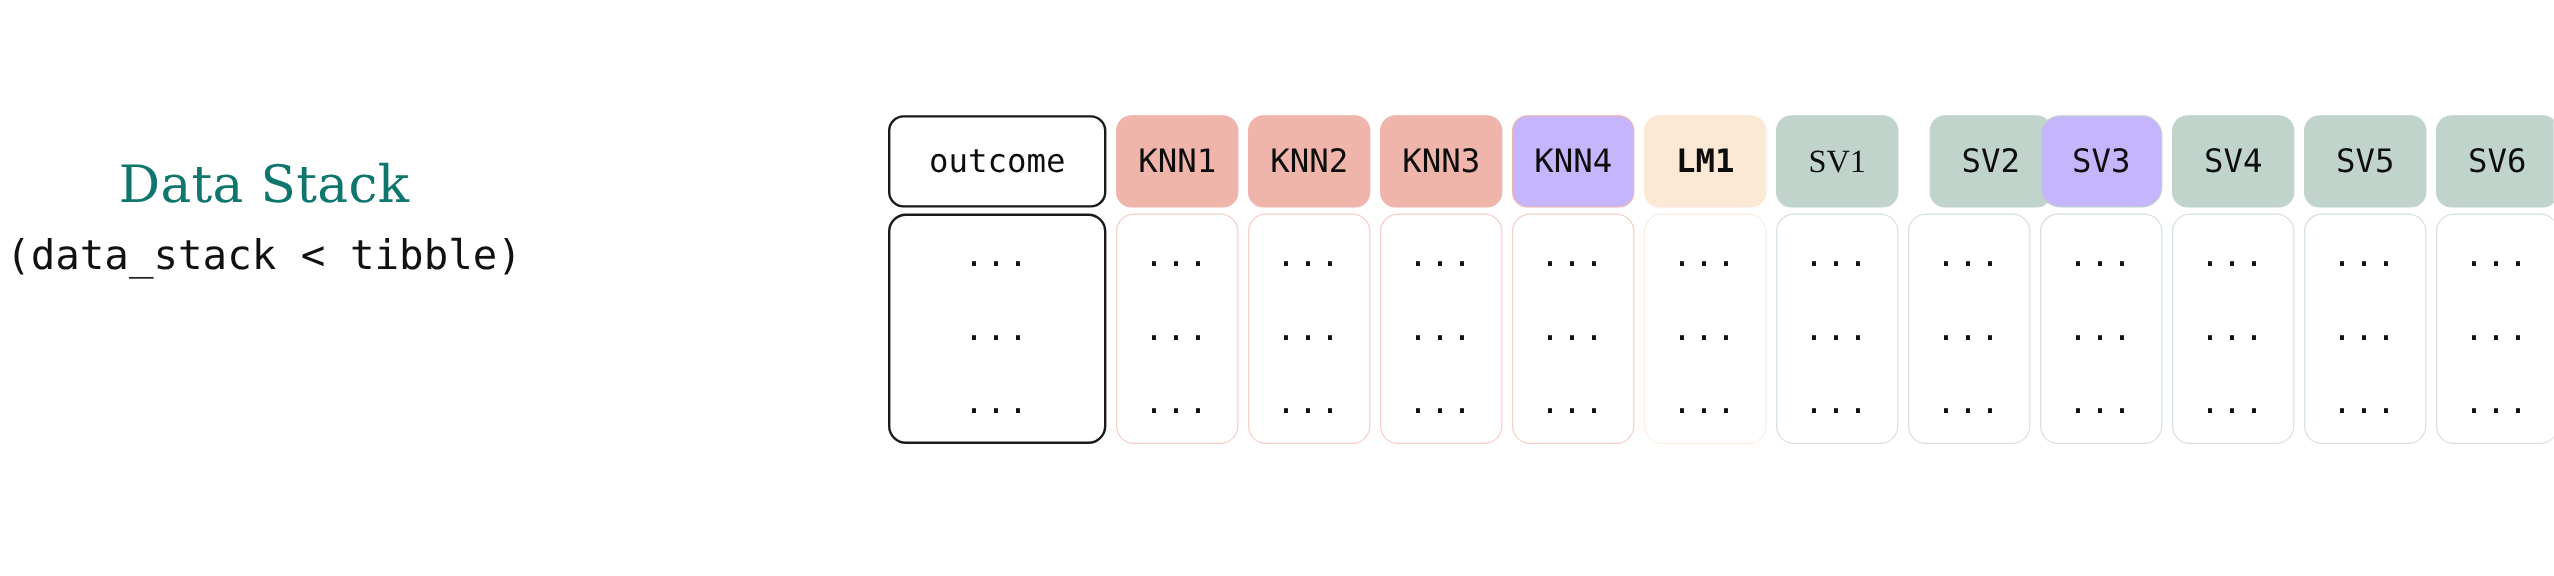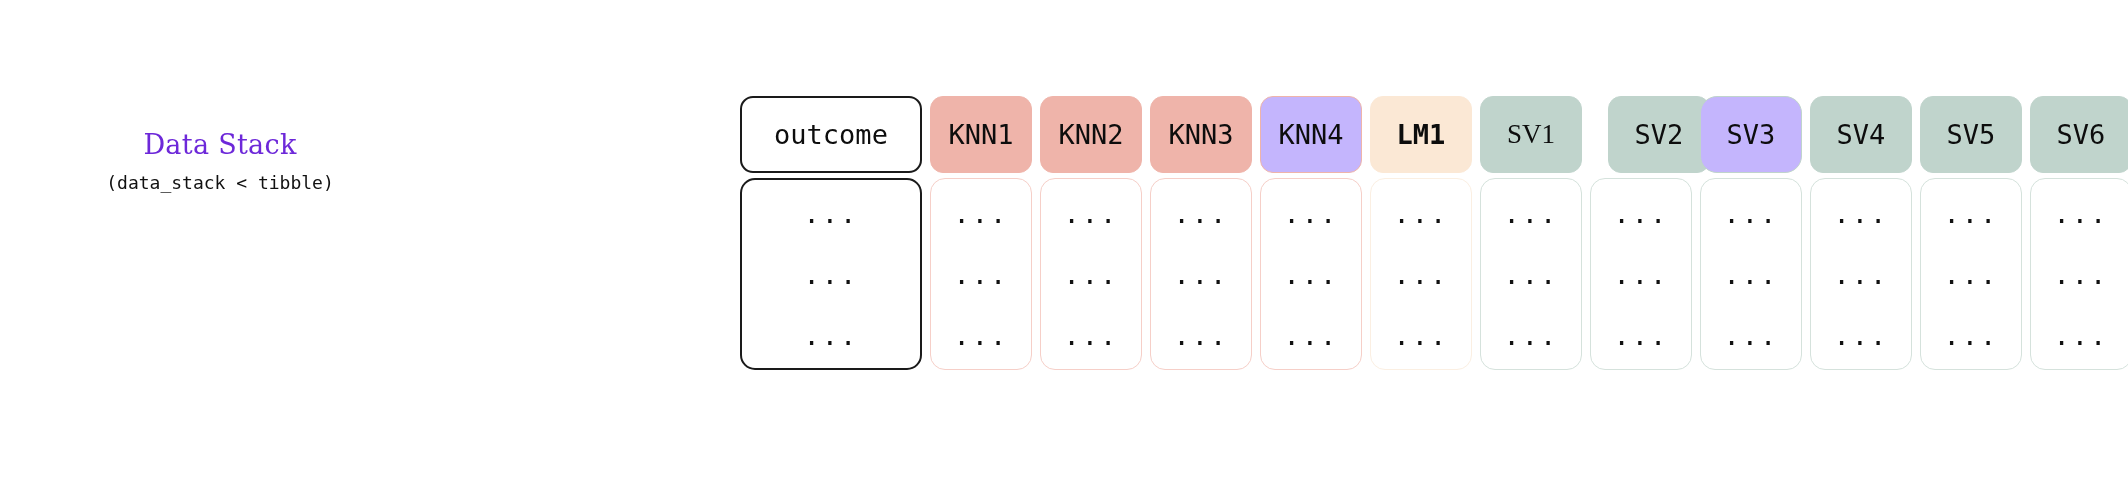--- a/index.html
+++ b/index.html
@@ -26,31 +26,31 @@
   
   .caption {
     position: absolute;
     left: 0px;
     top: 128px;
     width: 440px;
     text-align: center;
   }
   .caption-title {
     font-family: "DejaVu Serif", "Liberation Serif", serif;
-    font-size: 27px;
+    font-size: 43px;
     font-weight: 400;
-    color: #6d28d9;
+    color: #0f766e;
     line-height: 1.25;
     letter-spacing: 0.3px;
     white-space: nowrap;
   }
   .caption-sub {
     margin-top: 10px;
     font-family: "DejaVu Sans Mono", "Liberation Mono", monospace;
-    font-size: 18px;
+    font-size: 34px;
     font-weight: 400;
     color: #111111;
     line-height: 1.25;
     white-space: nowrap;
   }
 
   
   #table {
     position: absolute;
     left: 740px;

